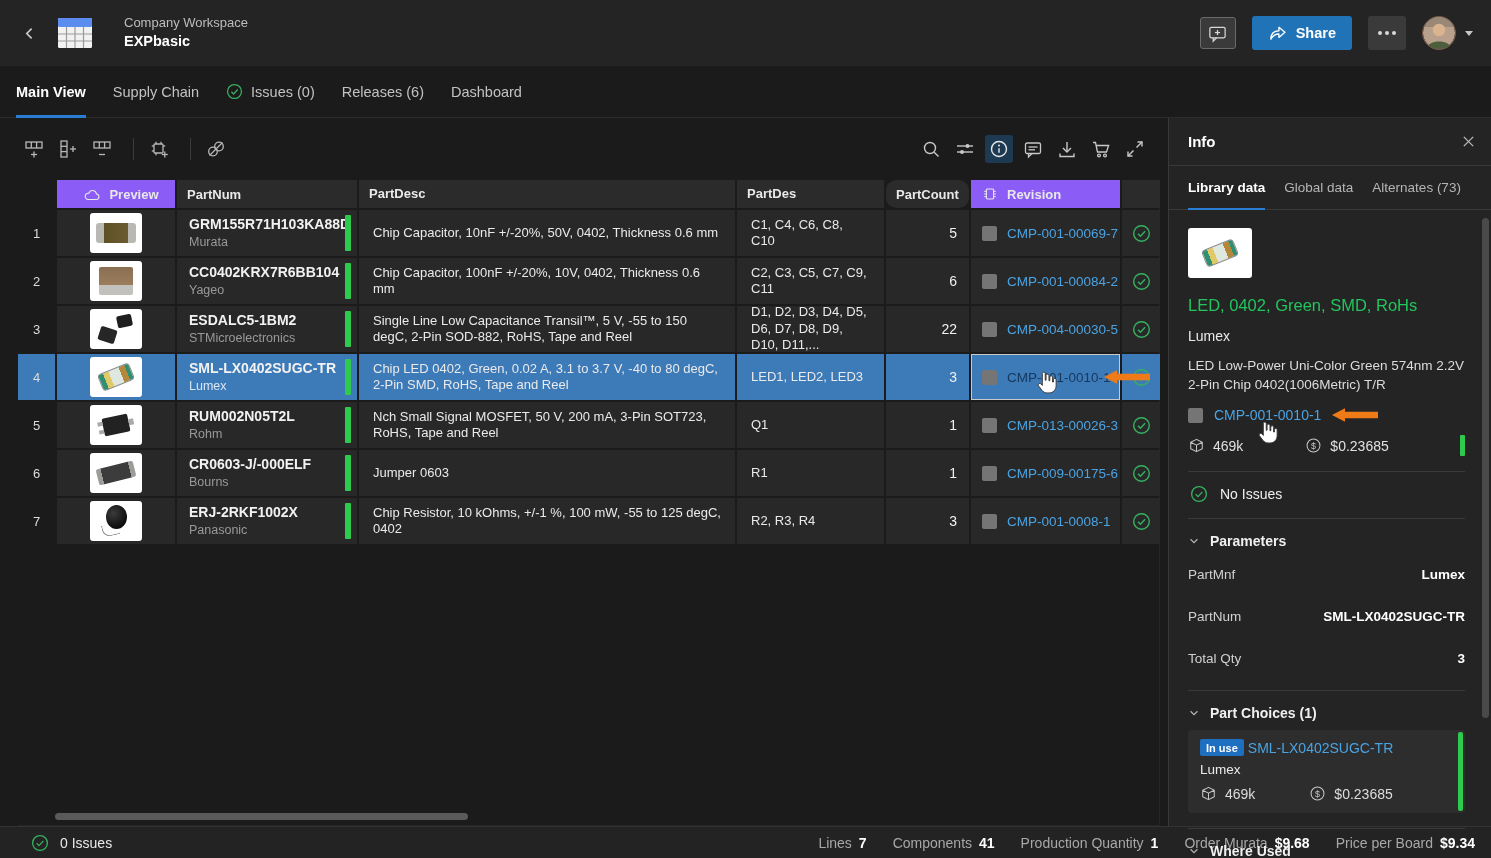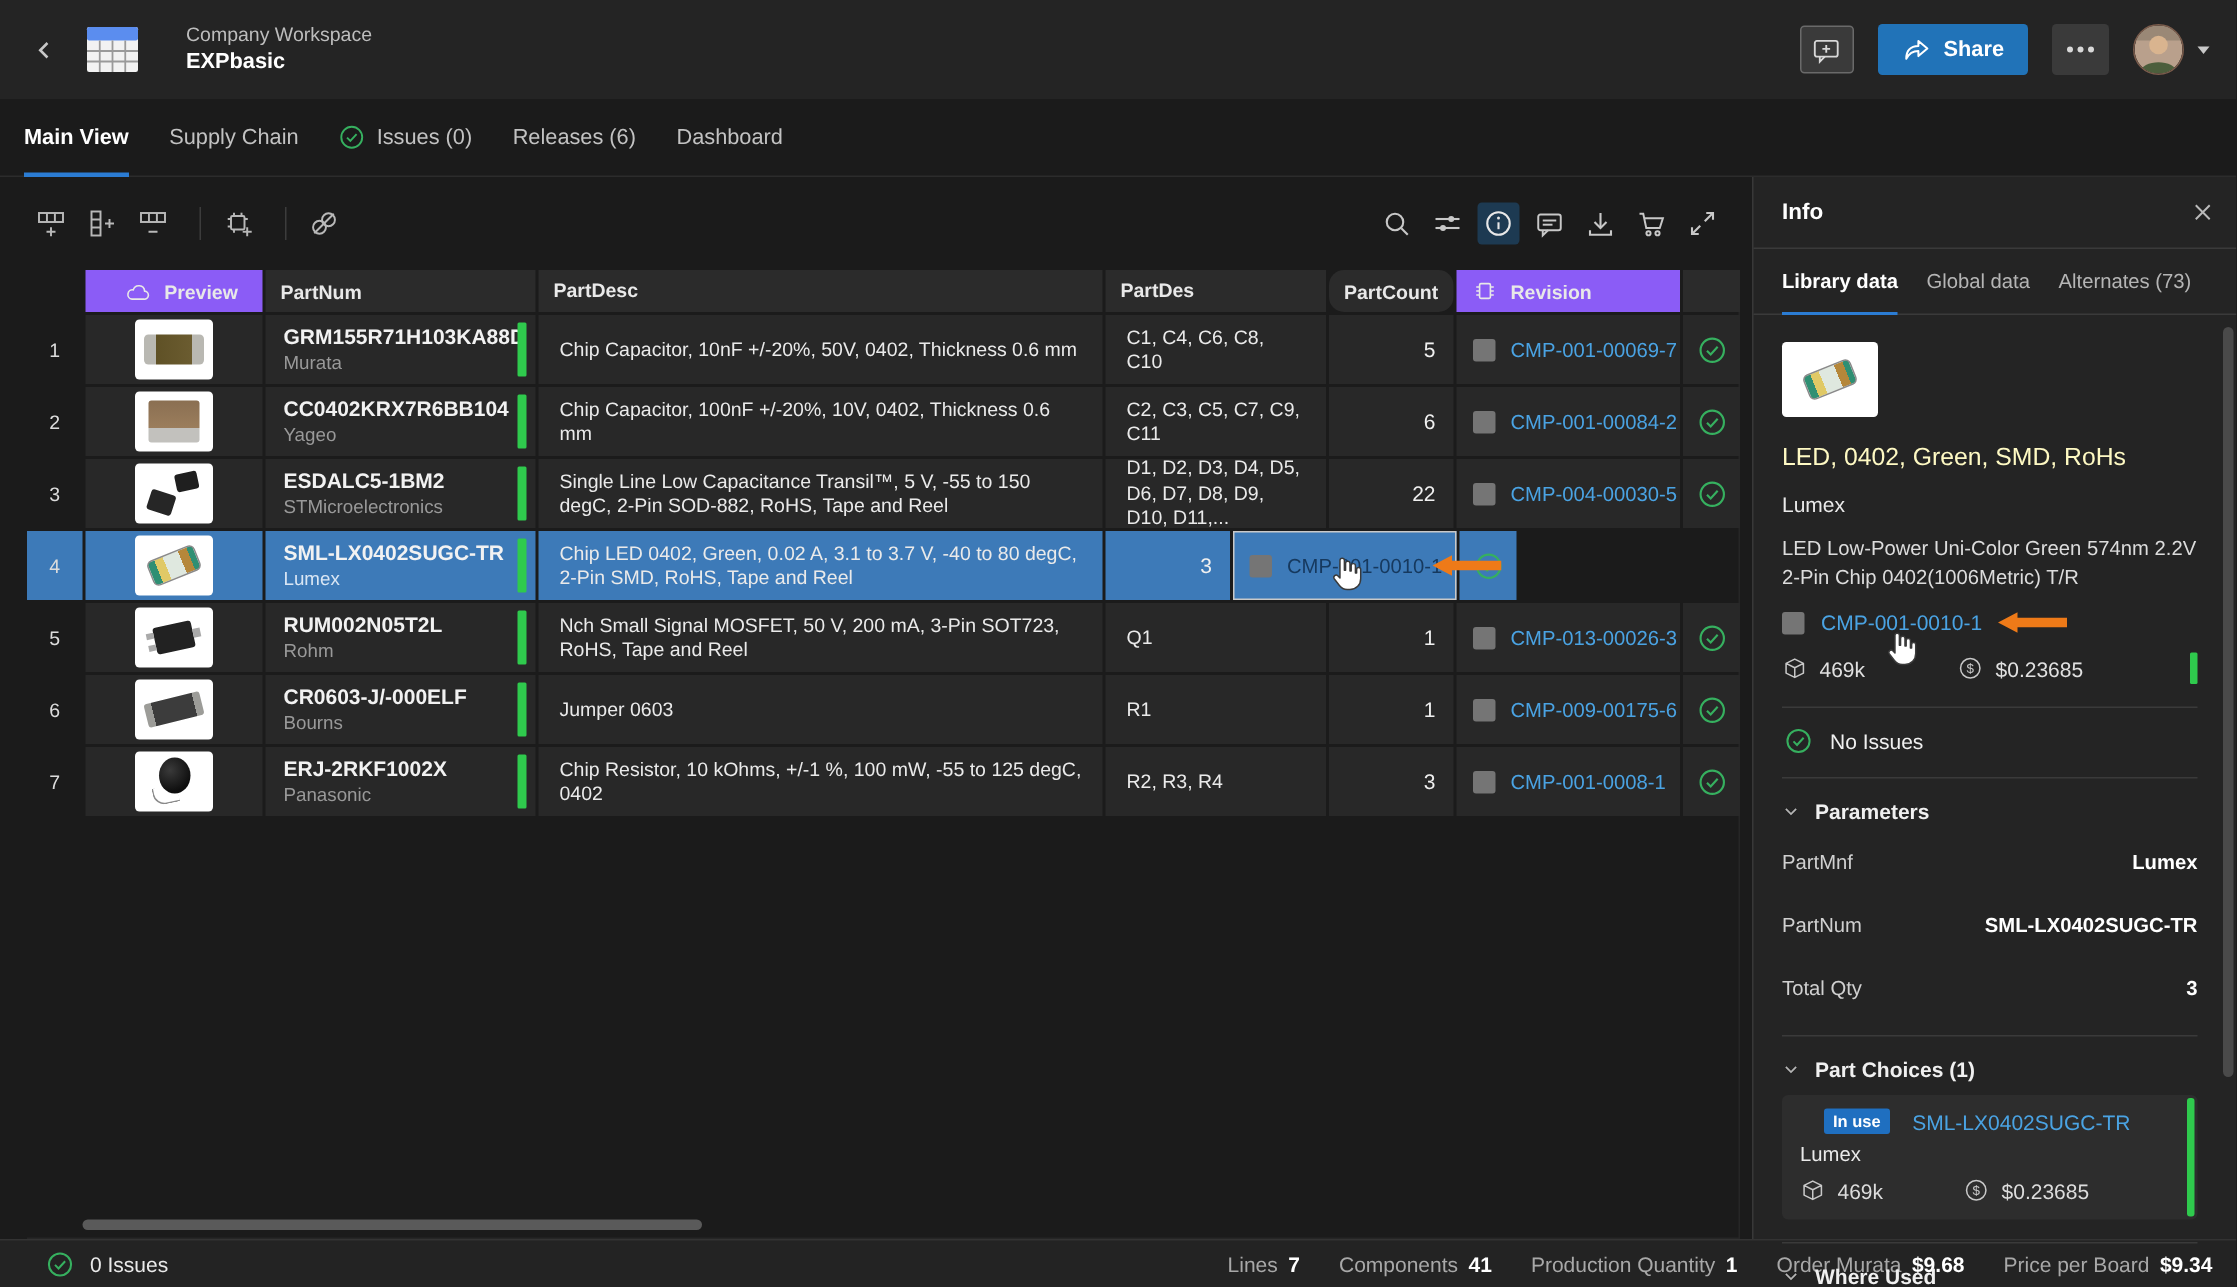--- a/index.html
+++ b/index.html
@@ -111,38 +111,38 @@
   
   .panel-header { height:48px; display:flex; align-items:center; padding:0 16px 0 19px; border-bottom:1px solid #3a3a3a; }
   .panel-title { font-size:15px; font-weight:bold; color:#fff; }
   .panel-close { margin-left:auto; cursor:pointer; display:flex; }
   .panel-tabs { height:44px; display:flex; align-items:stretch; gap:19px; padding:0 19px; border-bottom:1px solid #3a3a3a; }
   .ptab { position:relative; display:flex; align-items:center; font-size:13.5px; color:#b5b5b5; cursor:pointer; }
   .ptab.active { color:#fff; font-weight:bold; }
   .ptab.active::after { content:""; position:absolute; left:0; right:0; bottom:-1px; height:2.5px; background:#2b7cd3; }
   .panel-body { padding:18px 26px 0 19px; position:relative; }
   .p-thumb { width:64px; height:50px; background:#fff; border-radius:3px; display:flex; align-items:center; justify-content:center; }
-  .p-part-title { margin-top:18px; font-size:16.5px; color:#fef9c3; cursor:pointer; }
+  .p-part-title { margin-top:18px; font-size:16.5px; color:#22c55e; cursor:pointer; }
   .p-mfr { margin-top:13px; font-size:14px; color:#eaeaea; }
   .p-desc { margin-top:12px; font-size:13.5px; color:#dcdcdc; line-height:19px; }
   .p-rev-row { margin-top:13px; display:flex; align-items:center; gap:11px; position:relative; }
   .p-rev-row .rev-link { font-size:14px; }
   .p-cursor { position:absolute; left:66px; top:13px; z-index:7; }
   .p-metrics { margin-top:12px; display:flex; align-items:center; gap:8px; font-size:14px; color:#e0e0e0; }
   .p-metrics .m-price { margin-left:54px; display:flex; align-items:center; gap:8px; }
   .mini-bar { margin-left:auto; width:5px; height:21px; background:#2fca4d; border-radius:1px; }
   .divider { height:1px; background:#3a3a3a; margin-top:15px; }
   .p-noissues { display:flex; align-items:center; gap:12px; padding:13px 0 0 2px; font-size:14px; color:#f0f0f0; }
   .p-section { display:flex; align-items:center; gap:10px; margin-top:14px; font-size:14px; font-weight:bold; color:#f0f0f0; cursor:pointer; }
   .param-row { display:flex; height:24px; margin-top:18px; }
   .param-label { font-size:13.5px; color:#d0d0d0; }
   .param-value { margin-left:auto; font-size:13.5px; font-weight:bold; color:#fff; }
   .pc-card { margin-top:9px; background:#2d2d2d; border-radius:4px; padding:9px 14px 11px 12px; position:relative; }
   .pc-bar { position:absolute; right:2px; top:2px; bottom:2px; width:5px; background:#2fca4d; border-radius:2px; }
-  .pc-line1 { display:flex; align-items:center; gap:15px;margin-left:16px; }
+  .pc-line1 { display:flex; align-items:center; gap:4px; }
   .inuse-badge { background:#1f6fc0; color:#fff; font-size:11px; font-weight:bold; padding:2.5px 6px; border-radius:2px; }
   .pc-link { font-size:14px; color:#4aa3e3; cursor:pointer; }
   .pc-mfr { margin-top:6px; font-size:13.5px; color:#eaeaea; }
   .pc-metrics { margin-top:8px; display:flex; align-items:center; gap:8px; font-size:14px; color:#dcdcdc; }
   .pc-metrics .m-price { margin-left:46px; display:flex; align-items:center; gap:8px; }
   .report-link { margin-top:16px; font-size:14px; color:#f0abfc; cursor:pointer; }
   .panel-scrollbar { position:absolute; right:2px; top:100px; width:7px; height:500px; background:#4a4a4a; border-radius:4px; cursor:pointer; }
 
   .orange-arrow { display:block; }
 
@@ -519,20 +519,23 @@
               </div>
     </div>
     <div class="cell c-partnum">
       <div class="pn">SML-LX0402SUGC-TR</div>
       <div class="mfr">Lumex</div>
       <div class="stock-bar"></div>
     </div>
     <div class="cell c-desc">
               <span>Chip LED 0402, Green, 0.02 A, 3.1 to 3.7 V, -40 to 80 degC, 2-Pin SMD, RoHS, Tape and Reel</span>
             </div>
+    <div class="cell c-des">
+              <span>LED1, LED2, LED3</span>
+            </div>
     <div class="cell c-count">
               <span>3</span>
             </div>
     <div class="cell c-rev">
       <span class="chk"></span>
       <a class="rev-link">CMP-001-0010-1</a>
       <span class="sel-only row-arrow">
         <svg class="orange-arrow" width="46" height="16" viewBox="0 0 46 16">
                   <path d="M0 8 L13 1.2 V4.8 H46 V11.2 H13 V14.8 Z" fill="#ee7a18"></path>
                 </svg>

